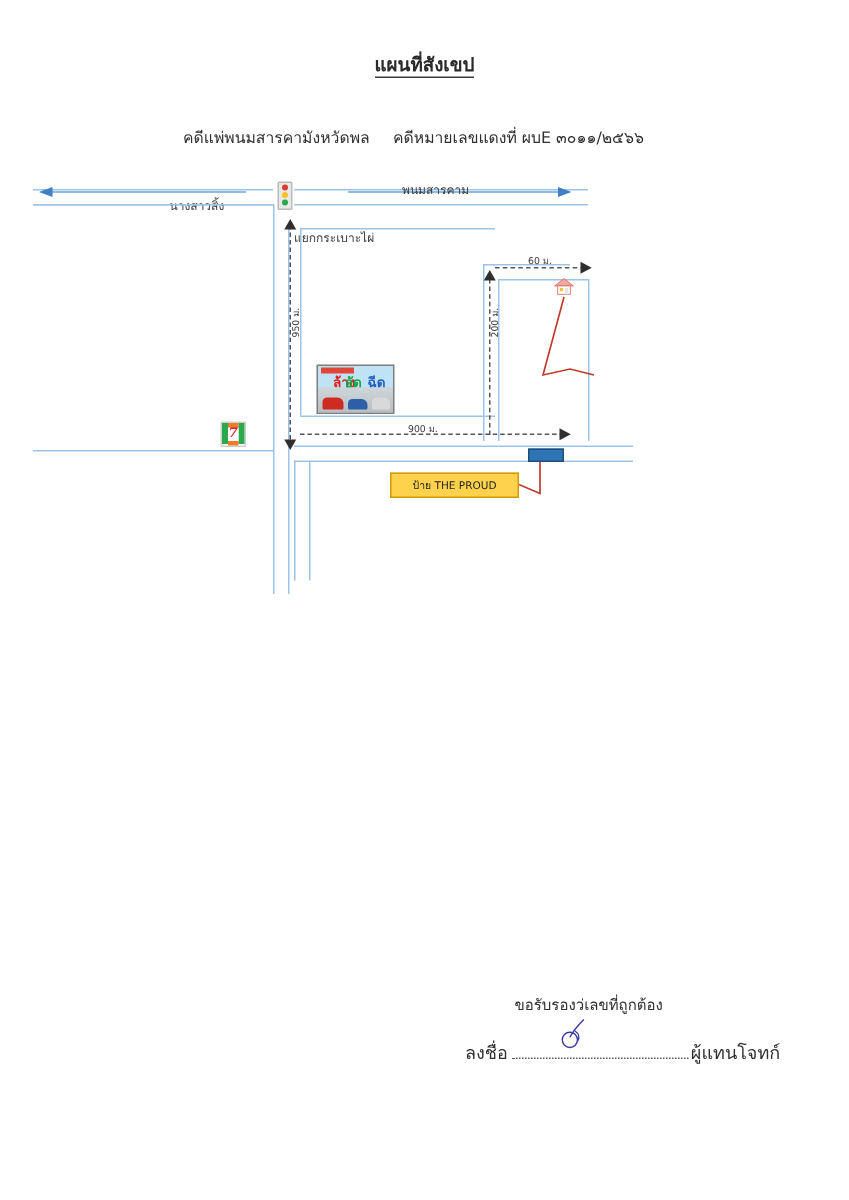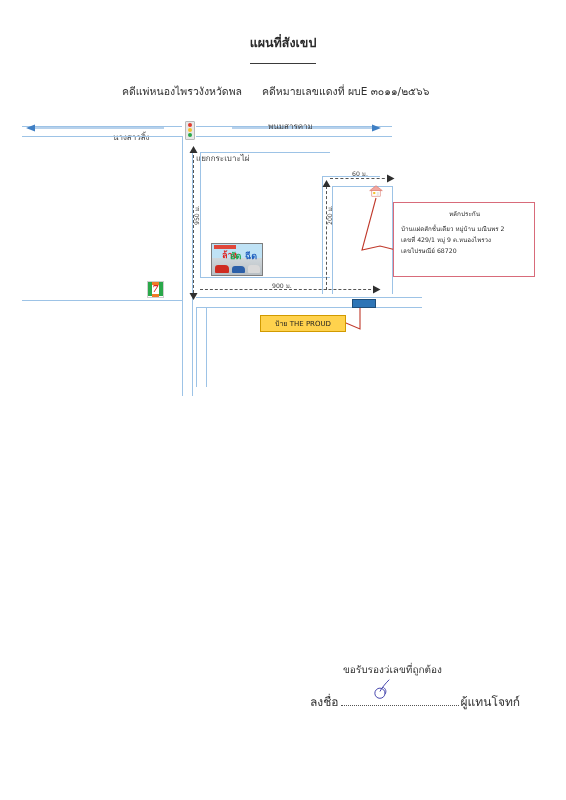--- a/index.html
+++ b/index.html
@@ -24,21 +24,21 @@
     top: 33px;
     left: 0;
     width: 566px;
     text-align: center;
     font-size: 12.5px;
     color: #2a2a2a;
     font-weight: 600;
   }
   .doc-title span {
     border-bottom: 1px solid #3a3a3a;
-    padding-bottom: 13px;
+    padding-bottom: 1px;
   }
   .case-line {
     position: absolute;
     top: 83px;
     left: 0;
     width: 566px;
     font-size: 10.5px;
     color: #2f2f2f;
   }
   .case-left {
@@ -275,21 +275,21 @@
 </head>
 <body>
 
 <div id="page">
 
   <div class="doc-title">
     <span>แผนที่สังเขป</span>
   </div>
 
   <div class="case-line">
-    <div class="case-left">คดีแพ่หนองไพรวงังหวัดพล</div>
+    <div class="case-left">คดีแพ่พนมสารคามังหวัดพล</div>
     <div class="case-right">คดีหมายเลขแดงที่  ผบE ๓๐๑๑/๒๕๖๖</div>
   </div>
 
   <div id="map">
 
     <div class="road h" style="left:22px;  top:126px; width:160px;"></div>
     <div class="road h" style="left:22px;  top:136px; width:160px;"></div>
     <div class="road h" style="left:196px; top:126px; width:196px;"></div>
     <div class="road h" style="left:196px; top:136px; width:196px;"></div>
 
@@ -398,26 +398,20 @@
       <polygon points="10,1 19,8 1,8" fill="#f2a7a0" stroke="#d86b5e" stroke-width="0.8"></polygon>
       <rect x="4" y="8" width="12" height="8" fill="#ffffff" stroke="#d86b5e" stroke-width="0.8"></rect>
       <rect x="6" y="10" width="3" height="3" fill="#f2c12e"></rect>
       <rect x="11" y="10" width="3" height="6" fill="#e6e6e6"></rect>
     </svg>
 
     <svg class="arrow-svg" style="left:358px; top:198px;" width="44" height="62">
       <polyline points="18,0 4,52 22,48 38,52" fill="none" stroke="#c0392b" stroke-width="1.1"></polyline>
     </svg>
 
-    <div class="redbox">
-      <div class="rb-title">หลักประกัน</div>
-      <div class="rb-l">บ้านแฝดสักชั้นเดียว  หมู่บ้าน มณินพร 2</div>
-      <div class="rb-l">เลขที่ 429/1  หมู่ 9  ต.หนองไพรวง</div>
-      <div class="rb-l">เลขไปรษณีย์  68720</div>
-    </div>
 
   </div>
 
   <div class="certify">ขอรับรองว่เลขที่ถูกต้อง</div>
 
   <div class="signline">
     <span>ลงชื่อ</span><span class="dots"></span><span>ผู้แทนโจทก์</span>
   </div>
 
   <svg class="sig-mark" viewBox="0 0 30 26">

